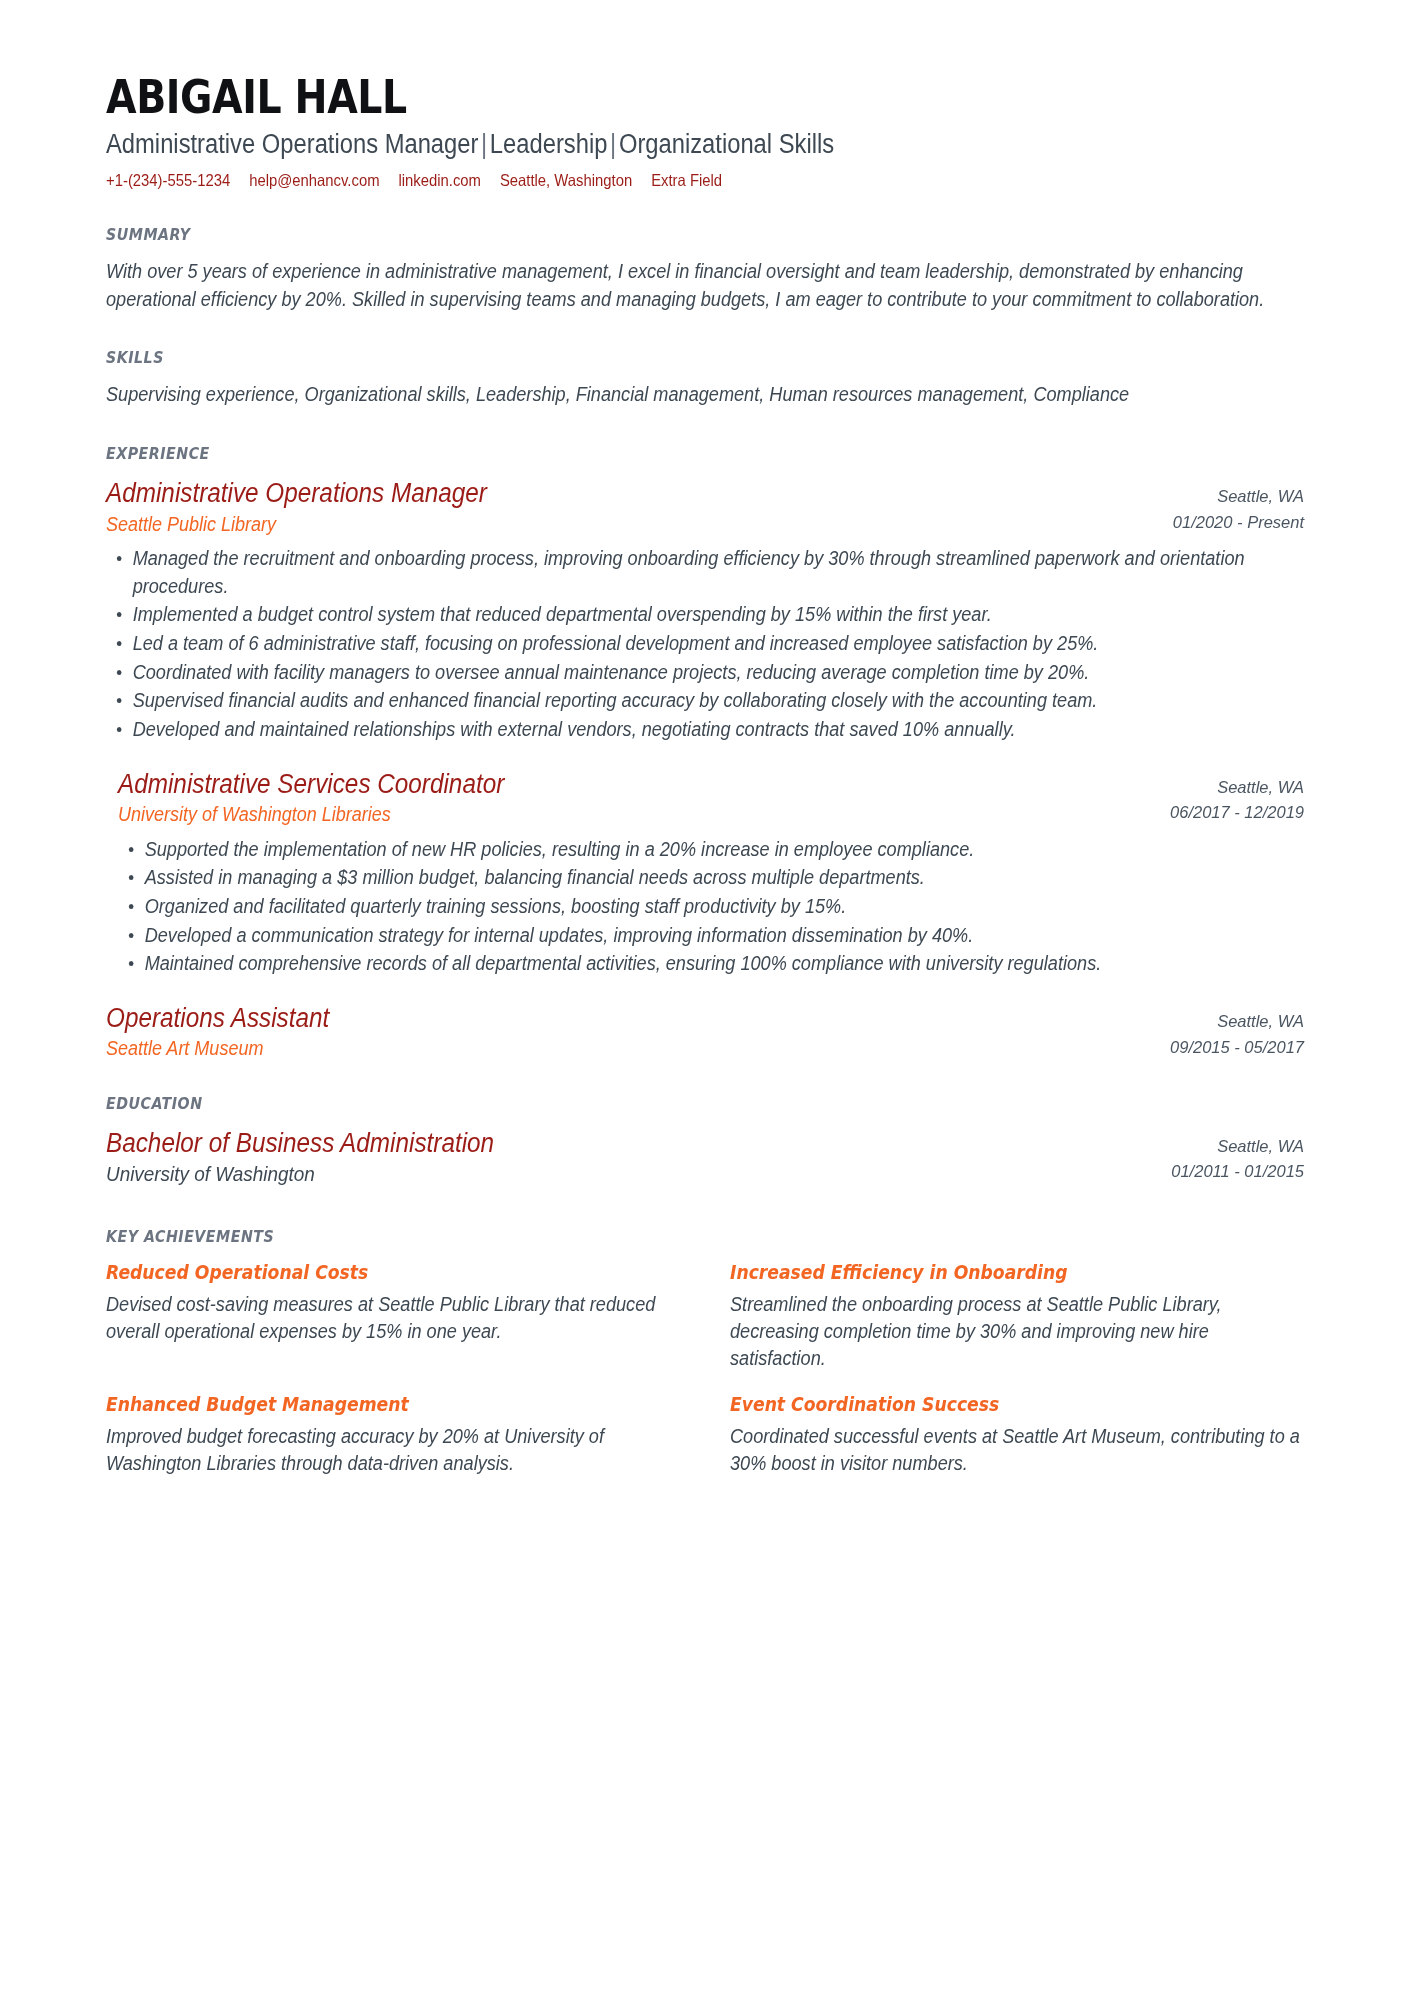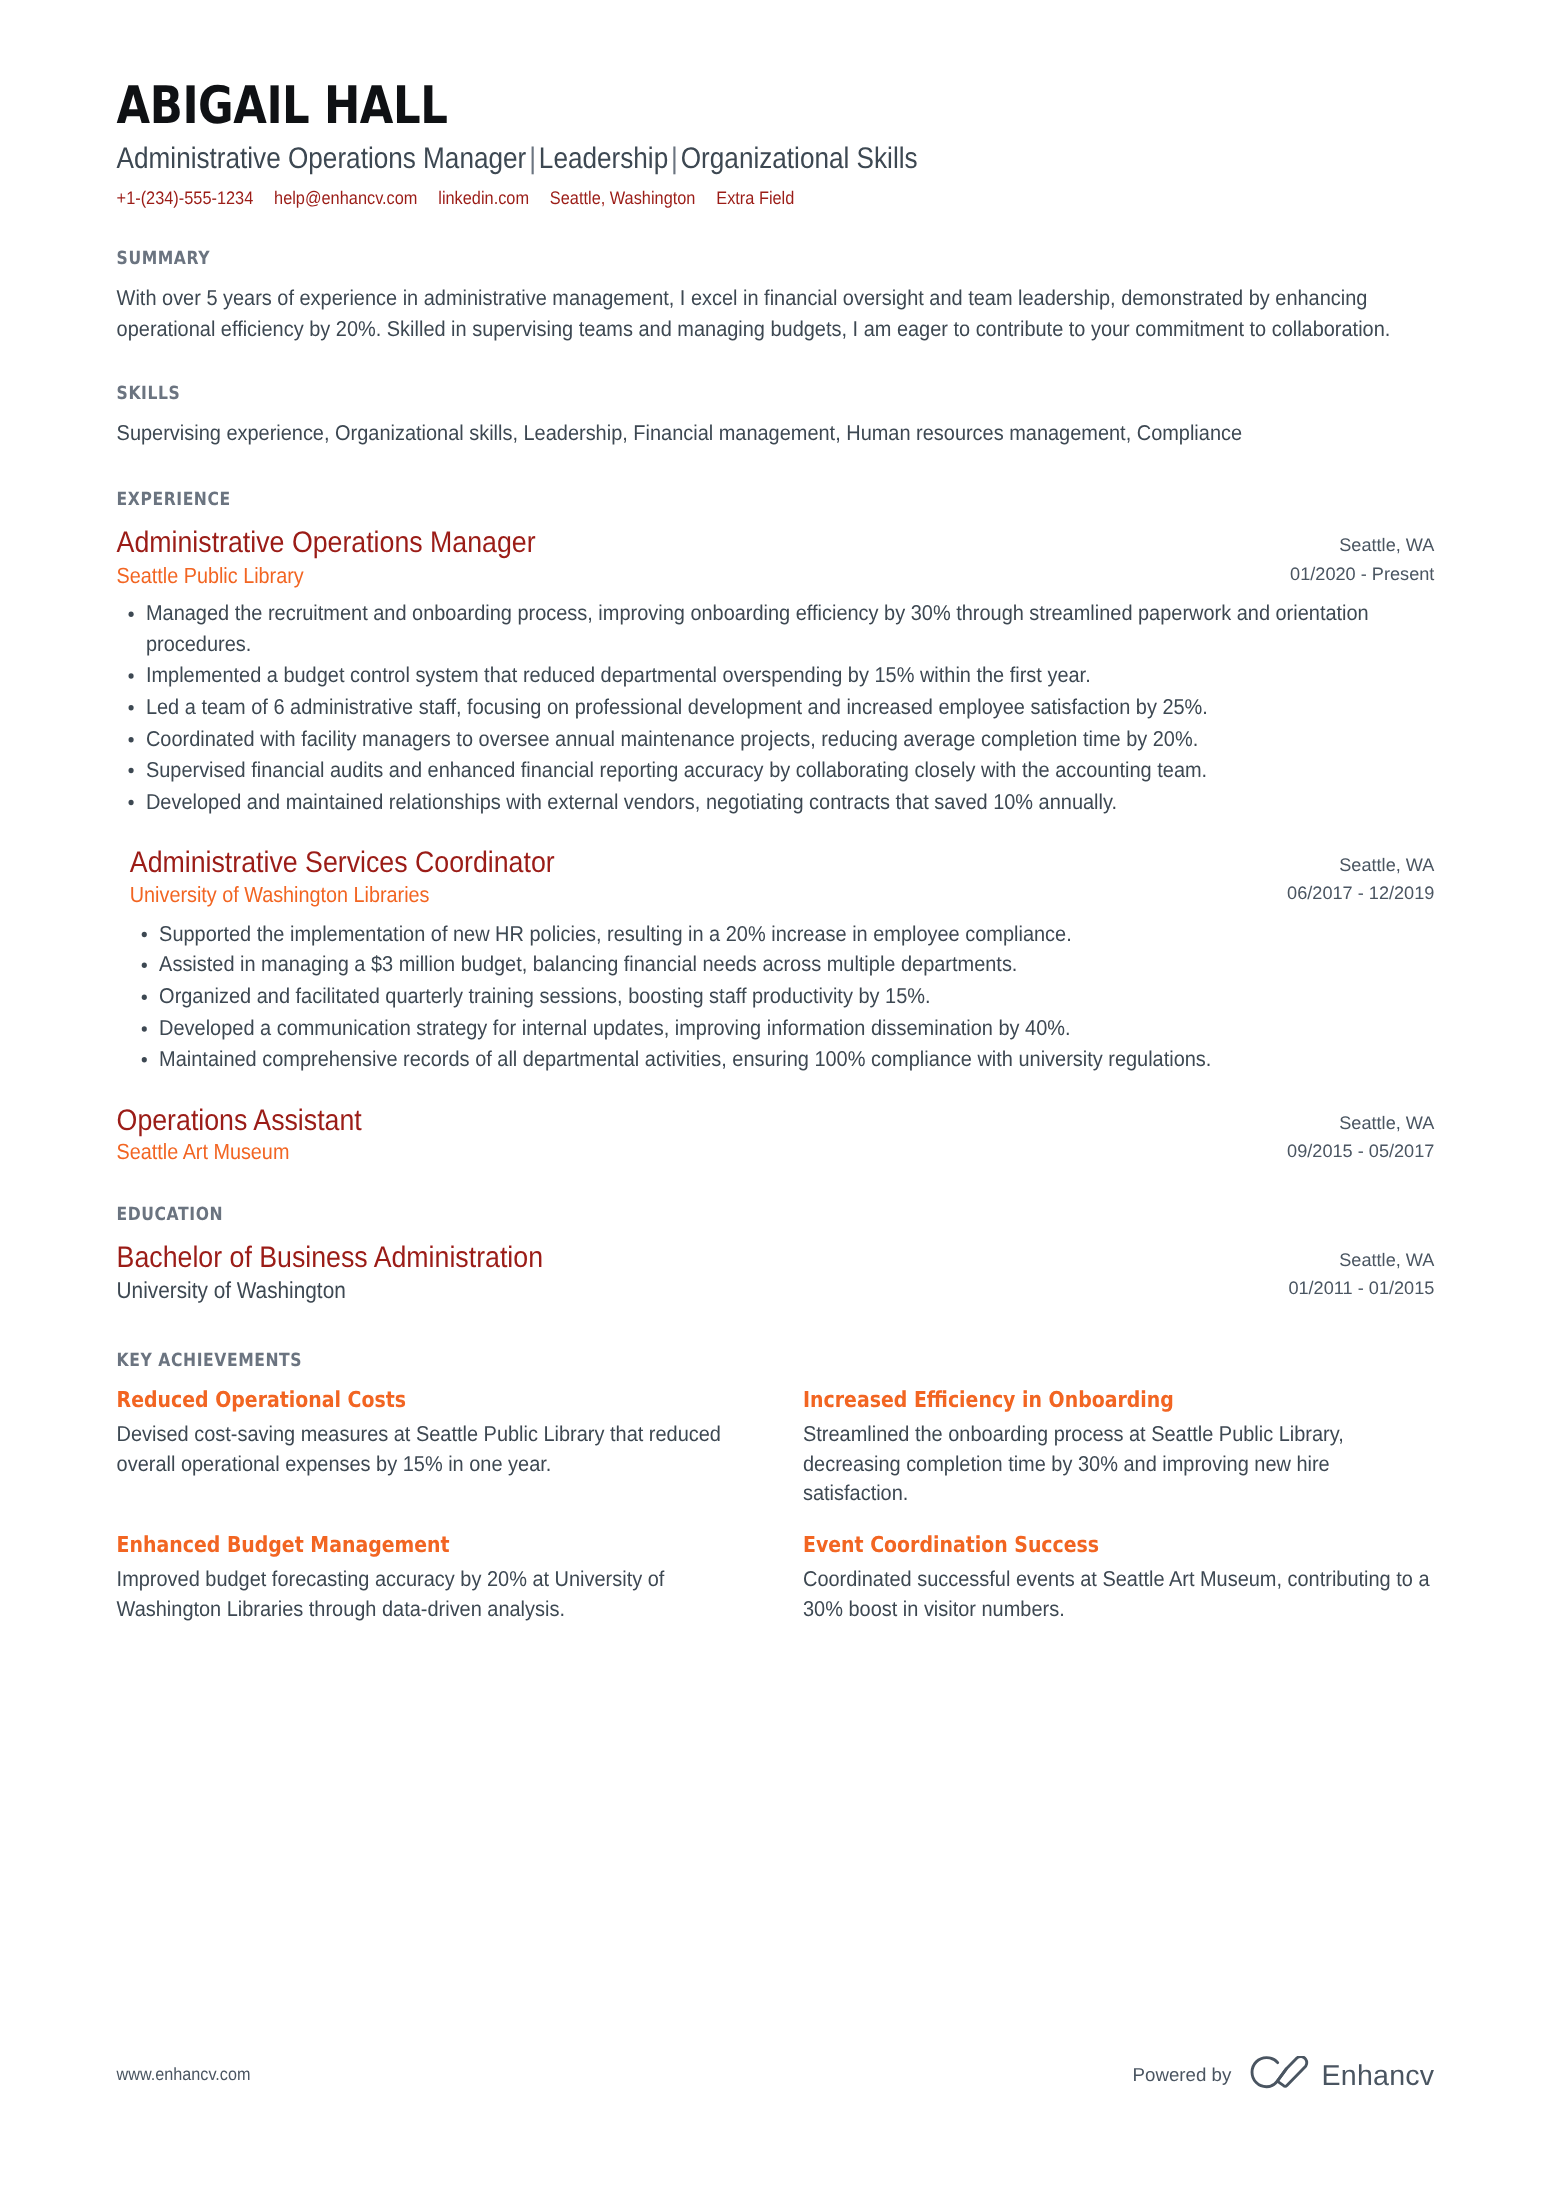--- a/index.html
+++ b/index.html
@@ -59,21 +59,21 @@
     font-size: 16.5px;
     color: #9b1c17;
     line-height: 1.3;
     transform: scaleX(0.9);
     transform-origin: left center;
   }
   .contact-row .c-item { margin-right: 21px; white-space: nowrap; }
   .contact-row .c-item:last-child { margin-right: 0; }
 
   
-  .section { margin-top: 29px; }
+  .section { margin-top: 29px; font-style: italic; }
   .section-title {
     font-family: "DejaVu Sans", sans-serif;
     font-size: 16.5px;
     font-weight: 700;
     letter-spacing: 0.6px;
     color: #6b7480;
     text-transform: uppercase;
     margin: 0 0 14px 0;
     transform: scaleX(0.86);
     transform-origin: left center;
@@ -347,29 +347,14 @@
         <div class="ach-title">Enhanced Budget Management</div>
         <p class="ach-text">Improved budget forecasting accuracy by 20% at University of Washington Libraries through data-driven analysis.</p>
       </div>
       <div class="ach-item">
         <div class="ach-title">Event Coordination Success</div>
         <p class="ach-text">Coordinated successful events at Seattle Art Museum, contributing to a 30% boost in visitor numbers.</p>
       </div>
     </div>
   </div>
 
-  <div class="footer">
-    <div class="footer-url">www.enhancv.com</div>
-    <div class="footer-brand">
-      <span class="powered-by">Powered by</span>
-      <span class="brand-mark">
-        <span>
-          <svg width="54" height="30" viewBox="0 0 54 30" fill="none" xmlns="http://www.w3.org/2000/svg">
-            <path d="M25.5 6.2 C22.6 2.6 19.2 1.6 15.4 1.6 C8.0 1.6 2.2 7.4 2.2 14.8 C2.2 22.2 8.0 28.0 15.4 28.0 C19.3 28.0 22.7 26.3 25.2 22.9 L33.2 12.0" stroke="#4a5561" stroke-width="2.6" stroke-linecap="round" stroke-linejoin="round"></path>
-            <path d="M25.2 22.9 L33.2 12.0 L43.0 1.9 C45.6 -0.3 49.2 0.4 51.0 3.0 C52.7 5.6 52.0 9.2 49.4 11.0 L33.9 27.0 C33.0 27.9 31.7 27.9 30.9 27.0 L25.2 22.9 Z" stroke="#4a5561" stroke-width="2.6" stroke-linecap="round" stroke-linejoin="round" fill="none"></path>
-          </svg>
-        </span>
-        <span class="brand-name">Enhancv</span>
-      </span>
-    </div>
-  </div>
 
 </div>
 
 </body></html>

